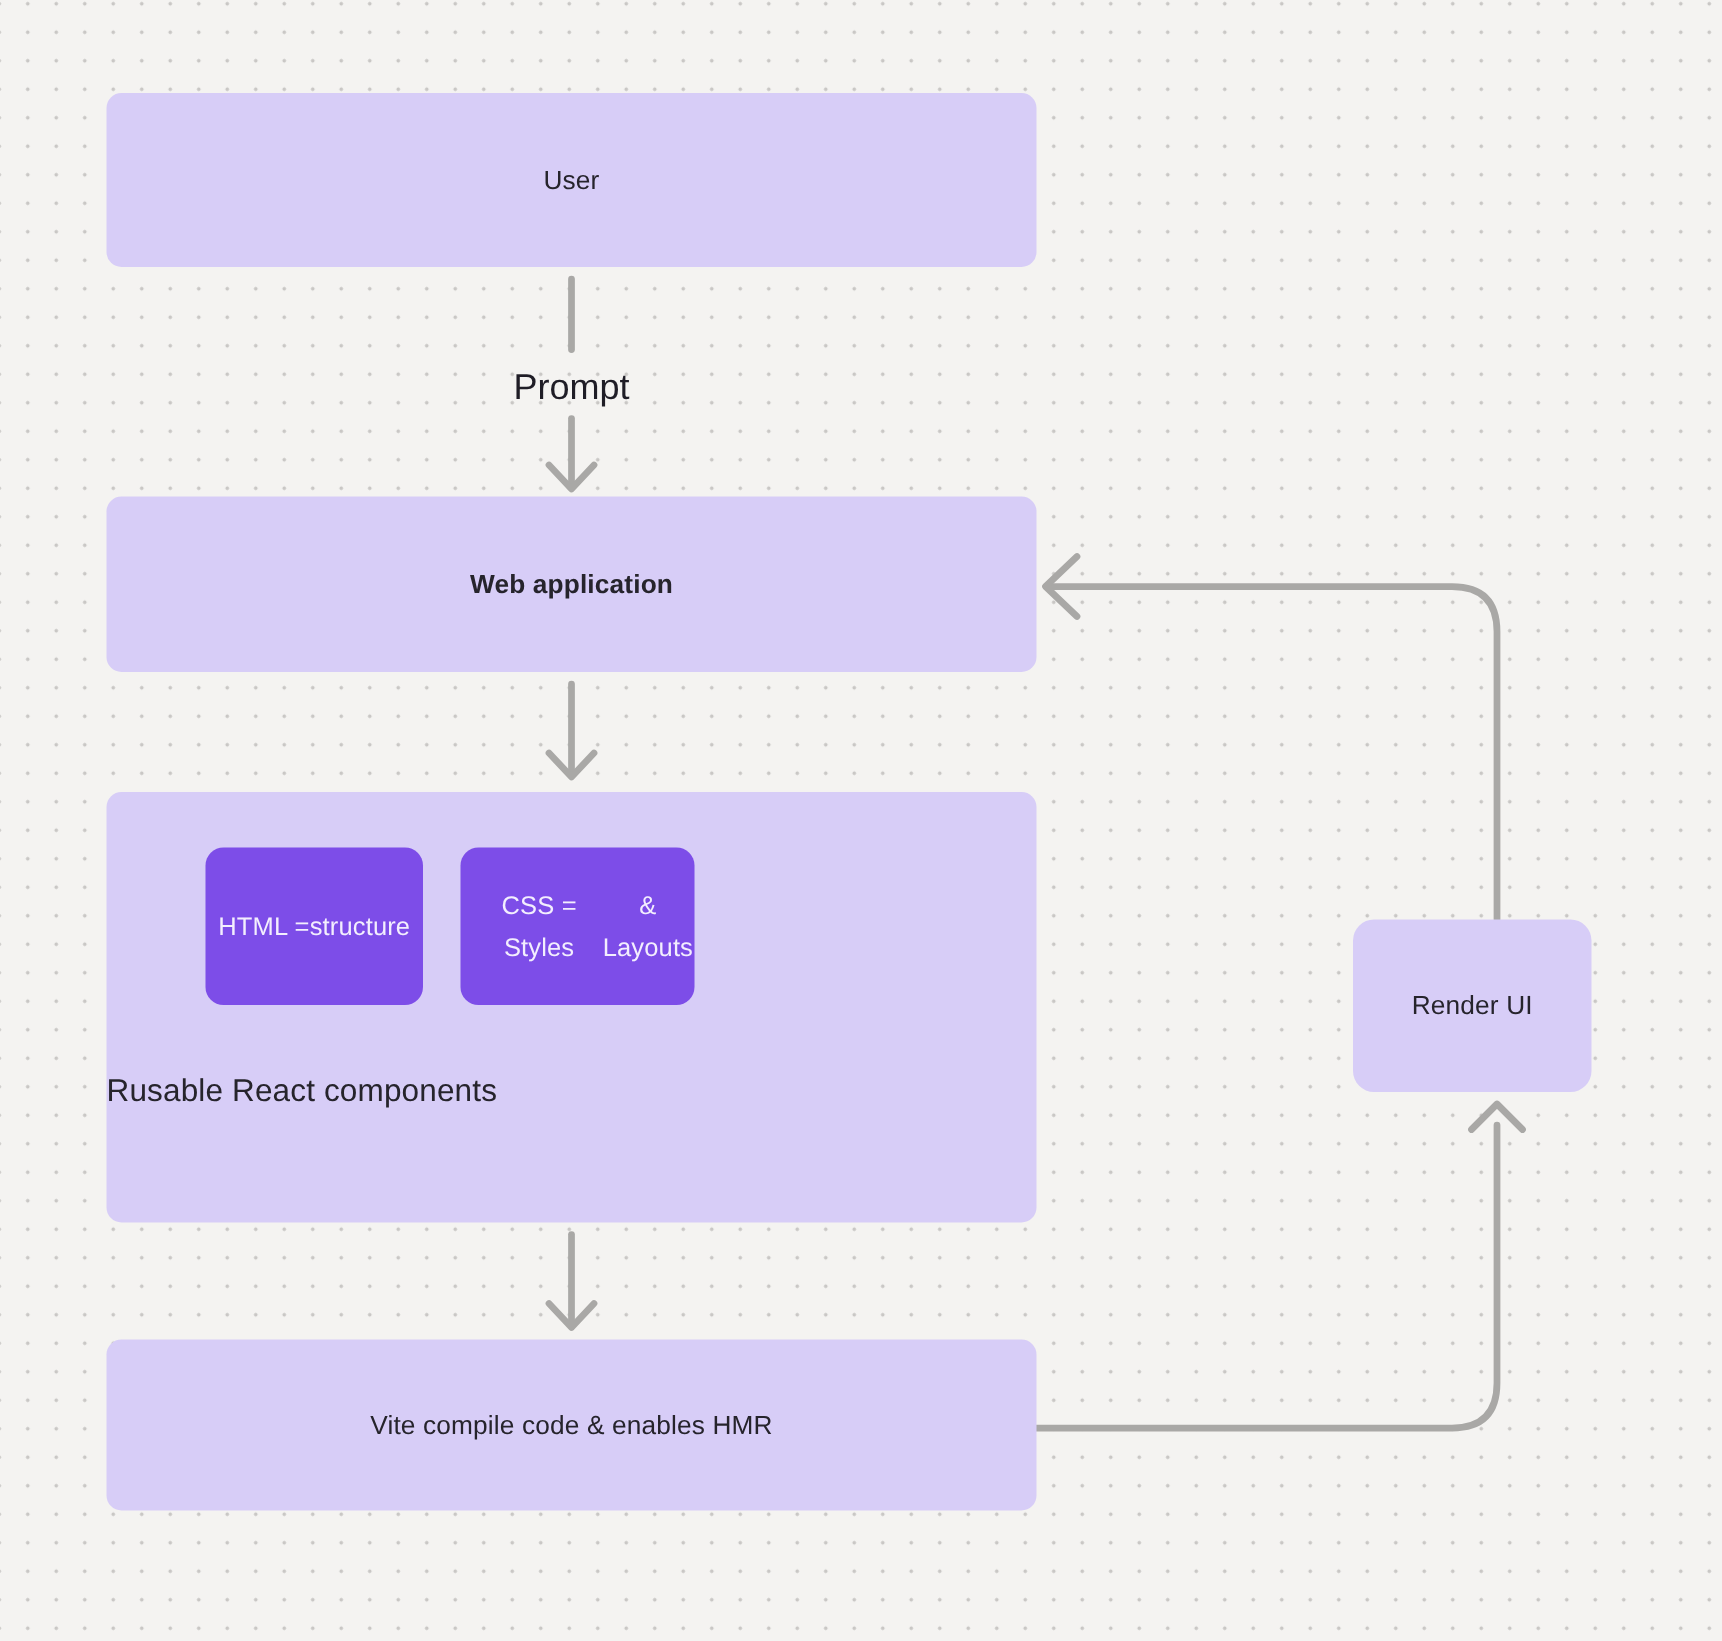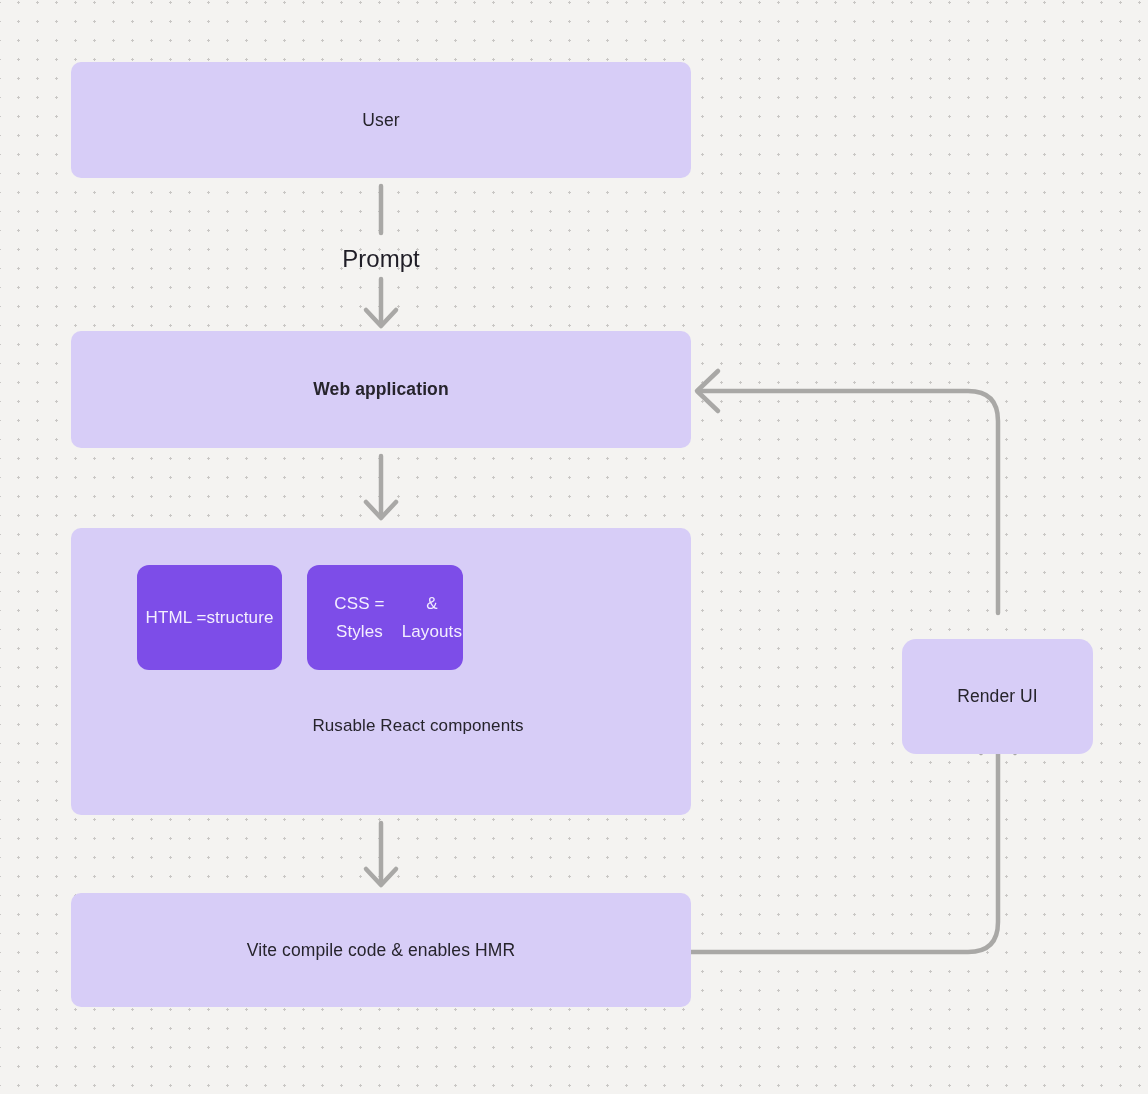--- a/index.html
+++ b/index.html
@@ -24,31 +24,31 @@
     border-radius:10px;
     display:flex;align-items:center;justify-content:center;
     color:var(--node-text);
     font-size:17.5px;
     letter-spacing:.1px;
   }
   #node-user{left:71px;top:62px;width:620px;height:116px;}
   #node-webapp{left:71px;top:331px;width:620px;height:117px;font-weight:bold;}
   #node-group{left:71px;top:528px;width:620px;height:287px;}
   #node-vite{left:71px;top:893px;width:620px;height:114px;}
-  #node-render{left:902px;top:613px;width:191px;height:115px;border-radius:14px;margin-top:26px;}
+  #node-render{left:902px;top:613px;width:159px;height:115px;border-radius:14px;}
   .chip{
     position:absolute;top:37px;width:145px;height:105px;
     background:var(--chip-fill);border-radius:12px;
     display:flex;align-items:center;justify-content:center;
     color:var(--chip-text);font-size:17px;line-height:28px;text-align:center;
   }
   .chip.c0{left:66px;} .chip.c1{left:236px;padding-left:11px;} .chip.c2{left:406px;}
   .group-label{
     position:absolute;left:0;top:188px;width:100%;
-    text-align:center;color:var(--node-text);font-size:17px;padding-left:37px;
+    text-align:left;color:var(--node-text);font-size:21px;
   }
   .edge-label{
     position:absolute;left:306px;top:245px;width:150px;
     text-align:center;color:#1f1d26;font-size:24px;
   }
   svg.edges{position:absolute;left:0;top:0;width:1148px;height:1094px;}
   svg.edges path{
     fill:none;stroke:var(--arrow);stroke-width:4.5;
     stroke-linecap:round;stroke-linejoin:round;
   }

